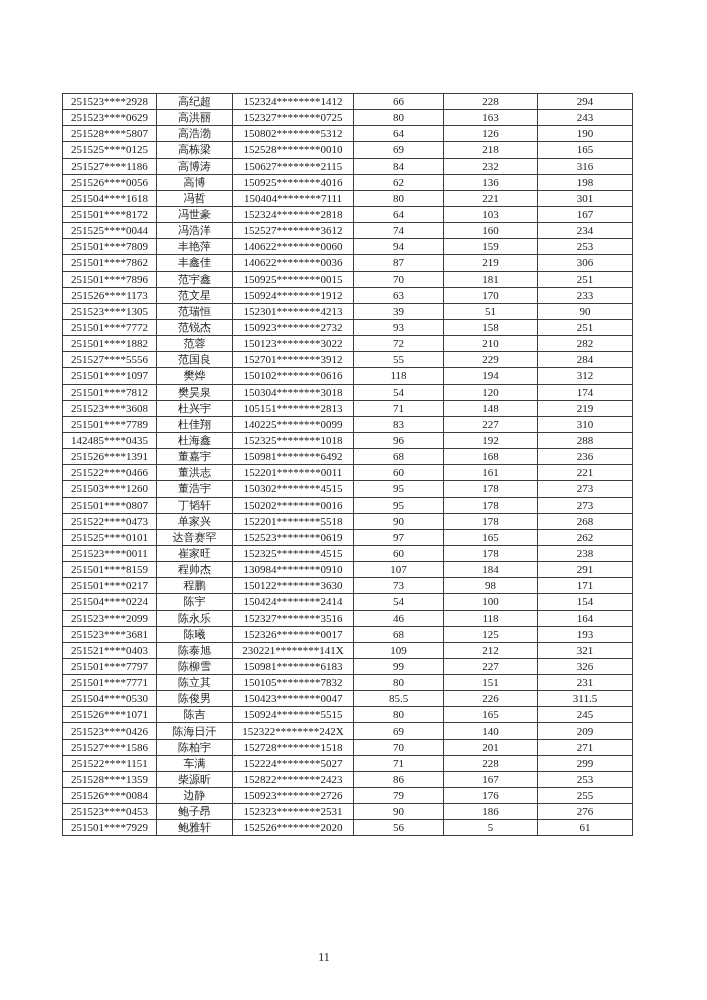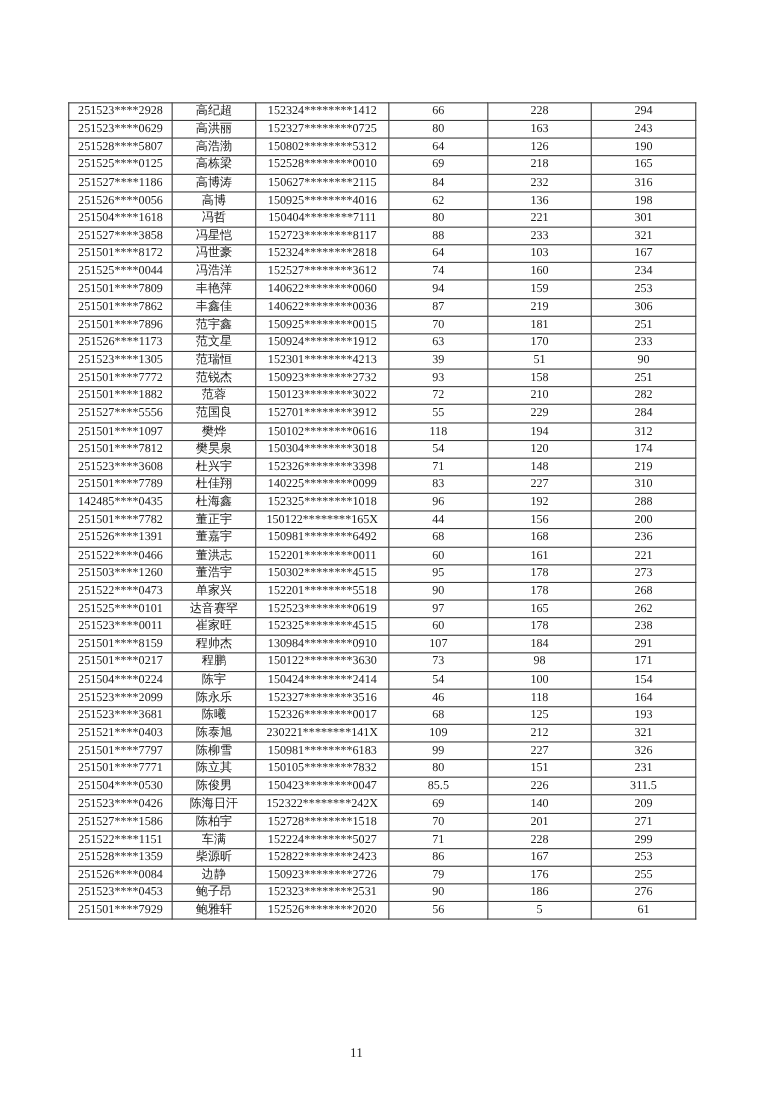--- a/index.html
+++ b/index.html
@@ -112,28 +112,20 @@
       </tr>
       <tr>
         <td>251504****1618</td>
         <td>冯哲</td>
         <td>150404********7111</td>
         <td>80</td>
         <td>221</td>
         <td>301</td>
       </tr>
       <tr>
-        <td>251527****3858</td>
-        <td>冯星恺</td>
-        <td>152723********8117</td>
-        <td>88</td>
-        <td>233</td>
-        <td>321</td>
-      </tr>
-      <tr>
         <td>251501****8172</td>
         <td>冯世豪</td>
         <td>152324********2818</td>
         <td>64</td>
         <td>103</td>
         <td>167</td>
       </tr>
       <tr>
         <td>251525****0044</td>
         <td>冯浩洋</td>
@@ -218,21 +210,21 @@
         <td>251501****7812</td>
         <td>樊昊泉</td>
         <td>150304********3018</td>
         <td>54</td>
         <td>120</td>
         <td>174</td>
       </tr>
       <tr>
         <td>251523****3608</td>
         <td>杜兴宇</td>
-        <td>152326********3398</td>
+        <td>105151********2813</td>
         <td>71</td>
         <td>148</td>
         <td>219</td>
       </tr>
       <tr>
         <td>251501****7789</td>
         <td>杜佳翔</td>
         <td>140225********0099</td>
         <td>83</td>
         <td>227</td>
@@ -240,28 +232,20 @@
       </tr>
       <tr>
         <td>142485****0435</td>
         <td>杜海鑫</td>
         <td>152325********1018</td>
         <td>96</td>
         <td>192</td>
         <td>288</td>
       </tr>
       <tr>
-        <td>251501****7782</td>
-        <td>董正宇</td>
-        <td>150122********165X</td>
-        <td>44</td>
-        <td>156</td>
-        <td>200</td>
-      </tr>
-      <tr>
         <td>251526****1391</td>
         <td>董嘉宇</td>
         <td>150981********6492</td>
         <td>68</td>
         <td>168</td>
         <td>236</td>
       </tr>
       <tr>
         <td>251522****0466</td>
         <td>董洪志</td>
@@ -272,20 +256,28 @@
       </tr>
       <tr>
         <td>251503****1260</td>
         <td>董浩宇</td>
         <td>150302********4515</td>
         <td>95</td>
         <td>178</td>
         <td>273</td>
       </tr>
       <tr>
+        <td>251501****0807</td>
+        <td>丁韬轩</td>
+        <td>150202********0016</td>
+        <td>95</td>
+        <td>178</td>
+        <td>273</td>
+      </tr>
+      <tr>
         <td>251522****0473</td>
         <td>单家兴</td>
         <td>152201********5518</td>
         <td>90</td>
         <td>178</td>
         <td>268</td>
       </tr>
       <tr>
         <td>251525****0101</td>
         <td>达音赛罕</td>
@@ -368,20 +360,28 @@
       </tr>
       <tr>
         <td>251504****0530</td>
         <td>陈俊男</td>
         <td>150423********0047</td>
         <td>85.5</td>
         <td>226</td>
         <td>311.5</td>
       </tr>
       <tr>
+        <td>251526****1071</td>
+        <td>陈吉</td>
+        <td>150924********5515</td>
+        <td>80</td>
+        <td>165</td>
+        <td>245</td>
+      </tr>
+      <tr>
         <td>251523****0426</td>
         <td>陈海日汗</td>
         <td>152322********242X</td>
         <td>69</td>
         <td>140</td>
         <td>209</td>
       </tr>
       <tr>
         <td>251527****1586</td>
         <td>陈柏宇</td>

